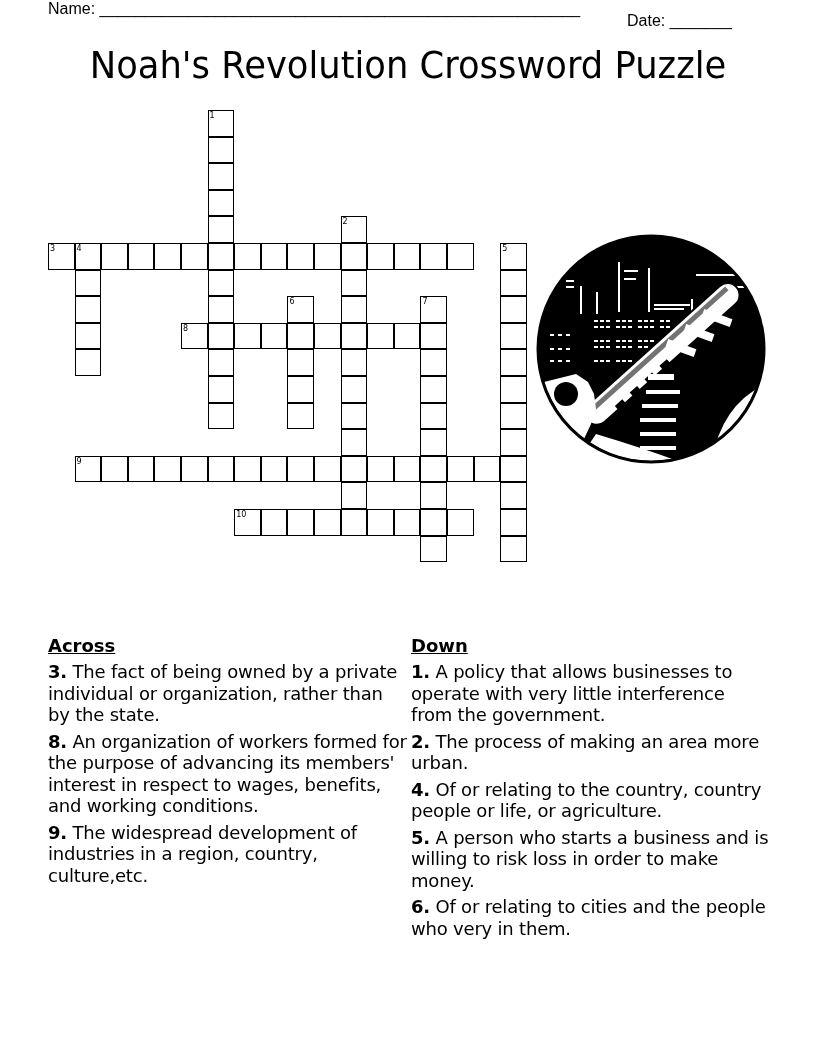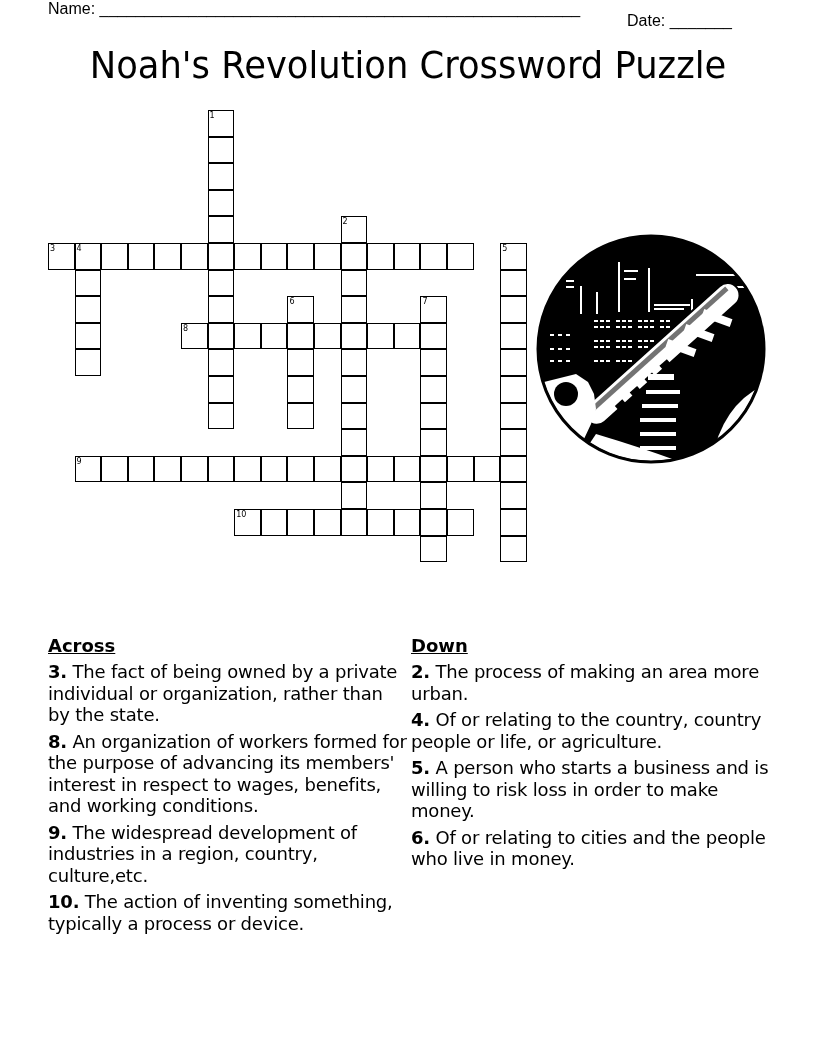--- a/index.html
+++ b/index.html
@@ -263,25 +263,25 @@
     <circle cx="115" cy="115" r="113" fill="none" stroke="#000" stroke-width="3"></circle>
   </svg>
 </div>
 
 <div class="clues across">
   <h3>Across</h3>
   <div id="across-list">
       <div class="clue"><b>3.</b><span> The fact of being owned by a private individual or organization, rather than by the state.</span></div>
       <div class="clue"><b>8.</b><span> An organization of workers formed for the purpose of advancing its members' interest in respect to wages, benefits, and working conditions.</span></div>
       <div class="clue"><b>9.</b><span> The widespread development of industries in a region, country, culture,etc.</span></div>
-      <div class="clue"><b>10.</b><span> The action of inventing something, typically a process or device.</span></div>
     </div>
 </div>
 
 <div class="clues down">
   <h3>Down</h3>
   <div id="down-list">
+      <div class="clue"><b>1.</b><span> A policy that allows businesses to operate with very little interference from the government.</span></div>
       <div class="clue"><b>2.</b><span> The process of making an area more urban.</span></div>
       <div class="clue"><b>4.</b><span> Of or relating to the country, country people or life, or agriculture.</span></div>
       <div class="clue"><b>5.</b><span> A person who starts a business and is willing to risk loss in order to make money.</span></div>
-      <div class="clue"><b>6.</b><span> Of or relating to cities and the people who live in money.</span></div>
+      <div class="clue"><b>6.</b><span> Of or relating to cities and the people who very in them.</span></div>
     </div>
 </div>
 
 </body></html>

